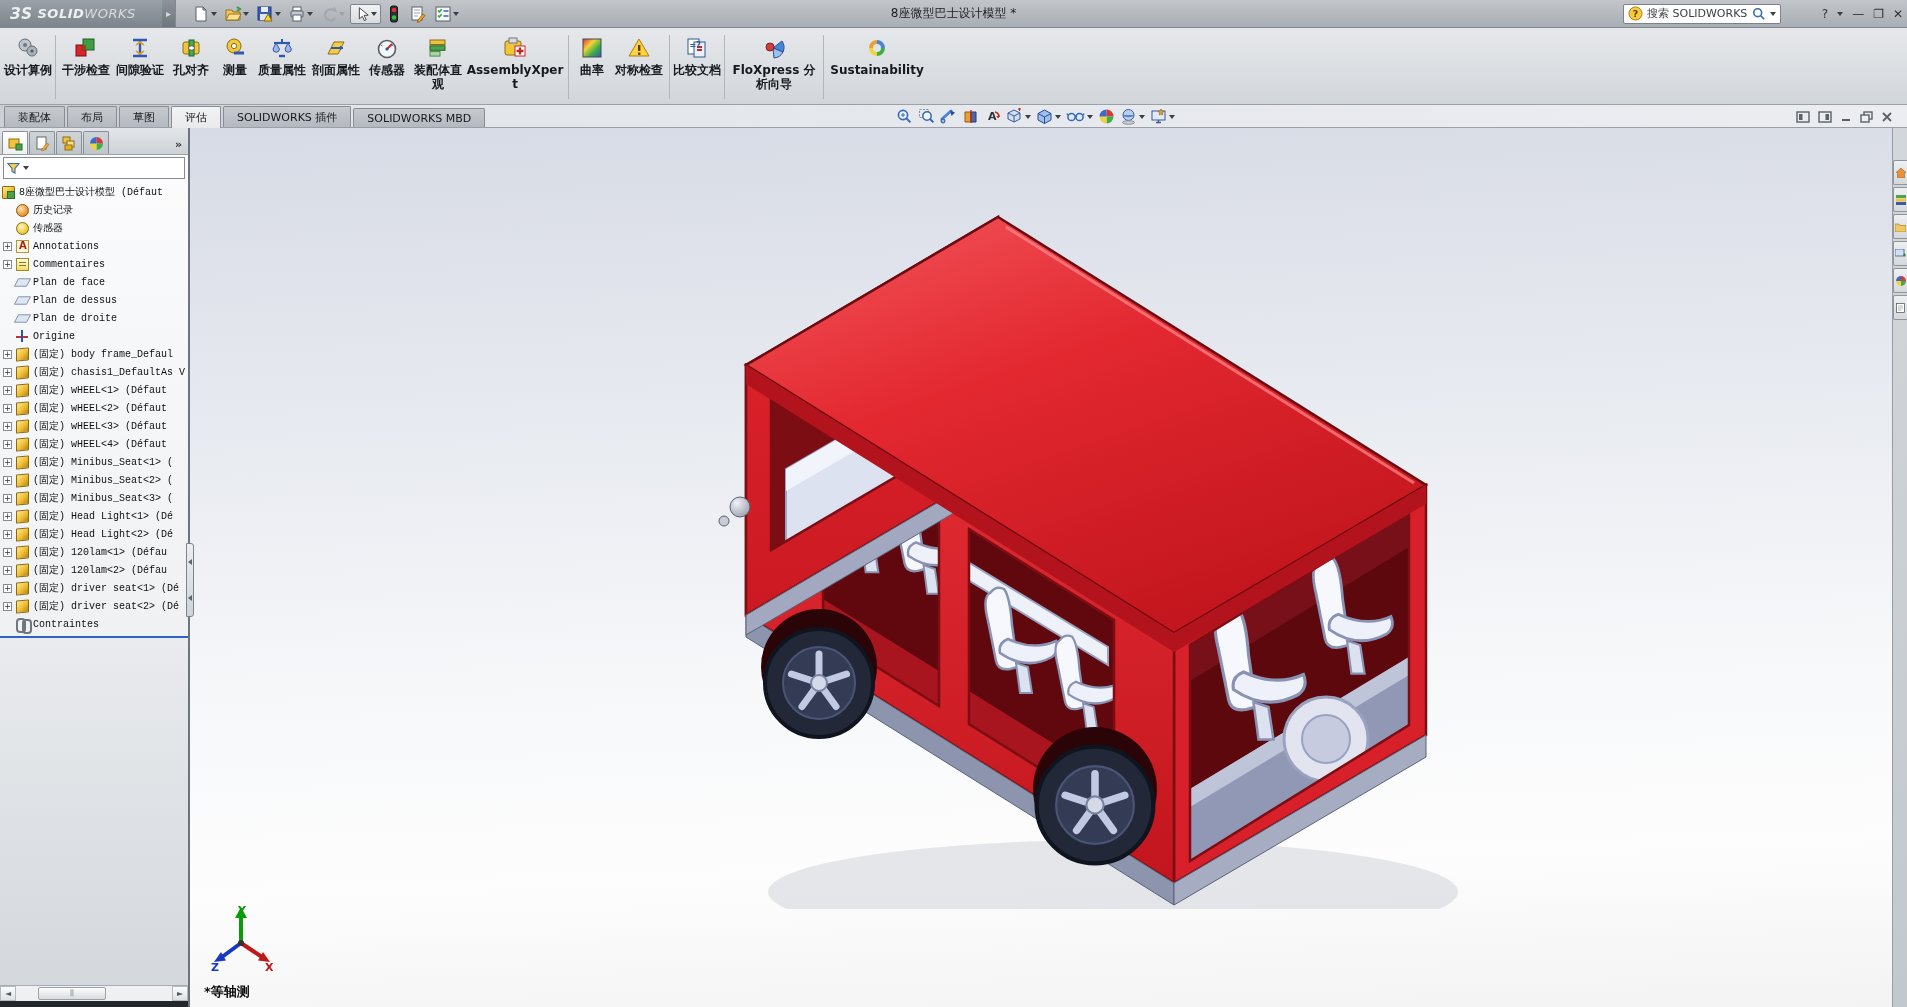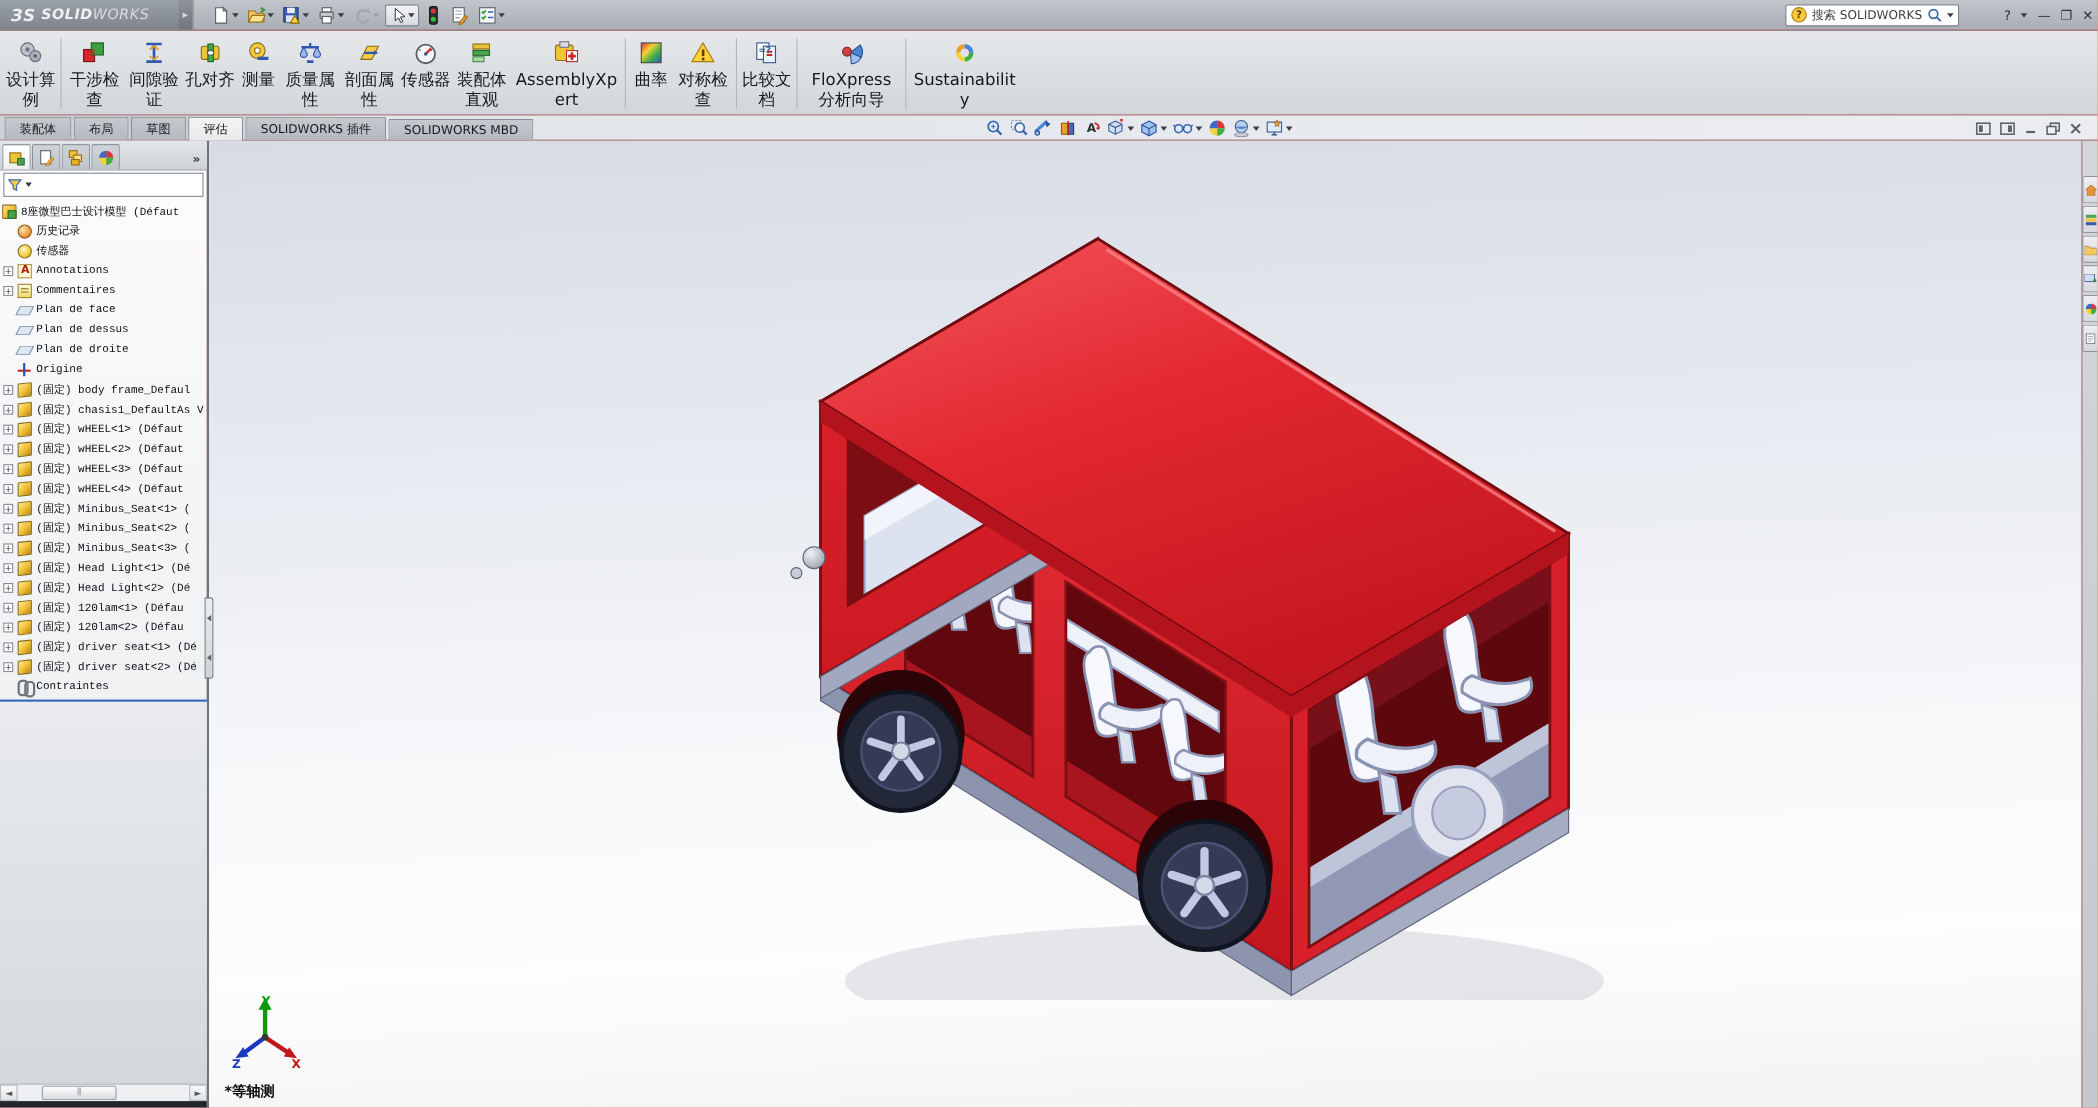--- a/index.html
+++ b/index.html
@@ -1,18 +1,18 @@
 <!DOCTYPE html>
 <html><head>
 <meta charset="utf-8">
 <style>
   * { box-sizing: border-box; margin: 0; padding: 0; }
   html,body { width:1907px; height:1007px; overflow:hidden;
     font-family:"DejaVu Sans","Liberation Sans",sans-serif; font-size:12px; }
-  .app { width:1907px; height:1007px; display:flex; flex-direction:column; background:#ef4444; }
+  .app { width:1907px; height:1007px; display:flex; flex-direction:column; background:#fef9c3; }
 
   
   .titlebar { height:28px; flex:none; display:flex; align-items:center; position:relative;
     background:linear-gradient(#c2c6cb,#a9aeb4); border-bottom:1px solid #85898f; }
   .logo { height:100%; width:162px; flex:none; display:flex; align-items:center; padding-left:10px;
     background:linear-gradient(#9ba1a8,#7e848c); color:#eef0f2; font-style:italic; letter-spacing:.5px; }
   .logo .mark { font-weight:bold; font-size:15px; margin-right:5px; }
   .logo .solid { font-weight:bold; font-size:13px; }
   .logo .works { font-weight:normal; font-size:13px; color:#d9dcdf; }
   .logo-chevron { width:14px; height:100%; flex:none; background:linear-gradient(#8d939a,#70767e);
@@ -28,21 +28,21 @@
     border-radius:2px; display:flex; align-items:center; padding:0 4px; gap:4px; }
   .search .ph { flex:1; font-size:11px; color:#3c4046; white-space:nowrap; overflow:hidden; }
   .tb-right { position:absolute; right:4px; display:flex; align-items:center; gap:9px; color:#33373c; }
   .winglyph { font-size:12px; color:#2f3338; line-height:1; }
 
   
   .ribbon { height:77px; flex:none; background:linear-gradient(#e6e8eb,#d2d6da); border-bottom:1px solid #9aa0a6;
     display:flex; align-items:stretch; padding:3px 0 1px 4px; }
   .rbtn { display:flex; flex-direction:column; align-items:center; padding-top:4px; gap:2px; cursor:default; }
   .rbtn .ric { height:26px; display:flex; align-items:center; }
-  .rbtn .rlb { font-size:15px; line-height:1.2; color:#17191c; text-align:center; word-break:break-all; }
+  .rbtn .rlb { font-size:12px; line-height:1.2; color:#17191c; text-align:center; word-break:break-all;font-weight:bold; }
   .rw52 { width:54px; } .rw40 { width:40px; } .rw46 { width:48px; }
   .rw96 { width:100px; } .rw112 { width:116px; } .rw88 { width:92px; } .rw124 { width:130px; }
   .rdiv { width:1px; background:#b2b6bb; margin:4px 3px; }
 
   
   .tabrow { height:23px; flex:none; position:relative;
     background:linear-gradient(to right,#ccd0d5 0,#ccd0d5 190px,#e2e5ea 320px,#ebedf1 100%);
     border-bottom:1px solid #9aa0a6; display:flex; align-items:flex-end; padding-left:4px; }
   .tab { padding:3px 13px 2px; font-size:11px; color:#17191c; background:linear-gradient(#c6cacf,#b4b9bf);
     border:1px solid #878d94; border-bottom:none; border-radius:2px 2px 0 0; margin-right:2px; white-space:nowrap; }
@@ -199,20 +199,21 @@
       <span class="qa-btn">
         <svg width="18" height="18" viewBox="0 0 18 18">
             <rect x="2" y="2" width="14" height="14" fill="#f4f6f8" stroke="#5a6068"></rect>
             <path d="M4,5.5 l1.4,1.4 2.2,-2.6" fill="none" stroke="#34a038" stroke-width="1.6"></path>
             <path d="M4,10.5 l1.4,1.4 2.2,-2.6" fill="none" stroke="#34a038" stroke-width="1.6"></path>
             <path d="M9.5,6 h5 M9.5,11 h5" stroke="#3a62b8" stroke-width="1.4"></path>
           </svg>
         <span class="caret"></span>
         </span>
     </div>
+    <div class="tb-title">8座微型巴士设计模型 *</div>
     <div class="search">
       <svg width="15" height="15" viewBox="0 0 16 16">
           <circle cx="8" cy="8" r="7" fill="#f8c93c" stroke="#a87e14"></circle>
           <text x="8" y="11.5" font-size="10" font-weight="bold" text-anchor="middle" fill="#5a4004">?</text>
         </svg>
       <span class="ph">搜索 SOLIDWORKS 帮助</span>
       <svg width="14" height="14" viewBox="0 0 16 16">
           <circle cx="6.5" cy="6.5" r="4.5" fill="none" stroke="#3a6ab0" stroke-width="1.8"></circle>
           <path d="M10,10 l4,4" stroke="#3a6ab0" stroke-width="2"></path>
         </svg>

